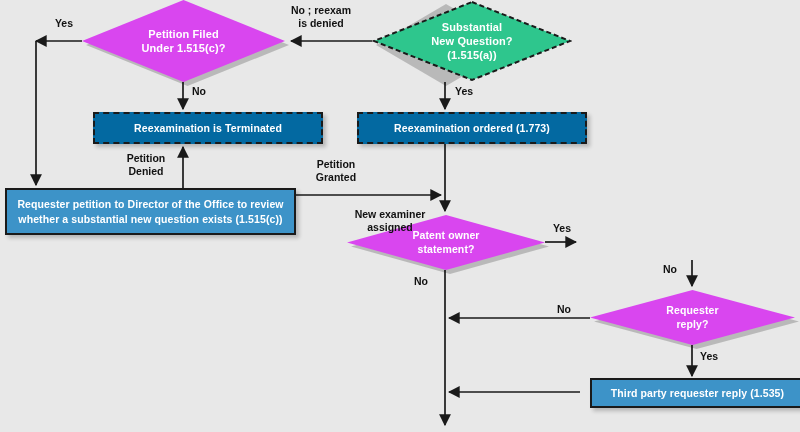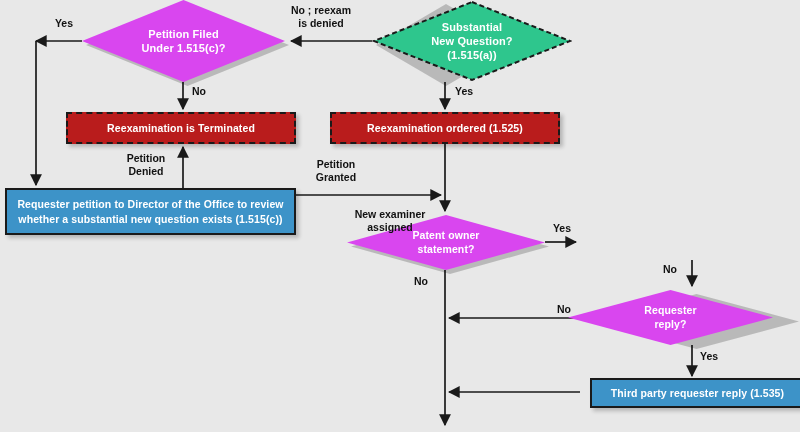--- a/index.html
+++ b/index.html
@@ -38,22 +38,23 @@
   .rect {
     border: 2px solid #1a1a1a;
     box-shadow: 3px 3px 4px rgba(0,0,0,0.22);
     padding: 3px 8px;
     line-height: 1.35;
   }
   .rect.blue {
     background: #3d93c8;
   }
   .rect.green {
-    background: #b91c1c;
+    background: #0369a1;
     border: 2px dashed #1a1a1a;
+    margin-left: 27px;
   }
   
   .diamond {
     -webkit-clip-path: polygon(50% 0%, 100% 50%, 50% 100%, 0% 50%);
     clip-path: polygon(50% 0%, 100% 50%, 50% 100%, 0% 50%);
     line-height: 1.3;
   }
   .diamond.teal {
     background: #d946ef;
   }
@@ -132,36 +133,36 @@
     <span style="white-space:pre-line; position:relative;">Substantial
 New Question?
 (1.515(a))</span>
   </div>
 
   <div class="node rect green" style="left:66px; top:112px; width:230px; height:32px; font-size:10.5px;">
     <span>Reexamination is Terminated</span>
   </div>
 
   <div class="node rect green" style="left:330px; top:112px; width:230px; height:32px; font-size:10.5px;">
-    <span>Reexamination ordered (1.525)</span>
+    <span>Reexamination ordered (1.773)</span>
   </div>
 
   <div class="node rect blue" style="left:5px; top:188px; width:291px; height:47px; font-size:10.5px;">
     <span>Requester petition to Director of the Office to review whether a substantial new question exists (1.515(c))</span>
   </div>
 
   <div class="dshadow" style="left:351px; top:219px; width:198px; height:55px;"></div>
   <div class="node diamond teal" style="left:347px; top:215px; width:198px; height:55px; font-size:10.5px;">
     <span style="white-space:pre-line;">Patent owner
 statement?</span>
   </div>
 
 
   <div class="dshadow" style="left:594px; top:294px; width:205px; height:55px;"></div>
-  <div class="node diamond teal" style="left:568px; top:290px; width:205px; height:55px; font-size:10.5px;">
+  <div class="node diamond teal" style="left:590px; top:290px; width:205px; height:55px; font-size:10.5px;">
     <span style="white-space:pre-line;">Requester
 reply?</span>
   </div>
 
   <div class="node rect blue" style="left:580px; top:378px; width:215px; height:30px; font-size:10.5px;margin-left:10px;">
     <span>Third party requester reply (1.535)</span>
   </div>
 
   <div class="edge-label" style="left:44px; top:17px; width:40px;">Yes</div>
 

